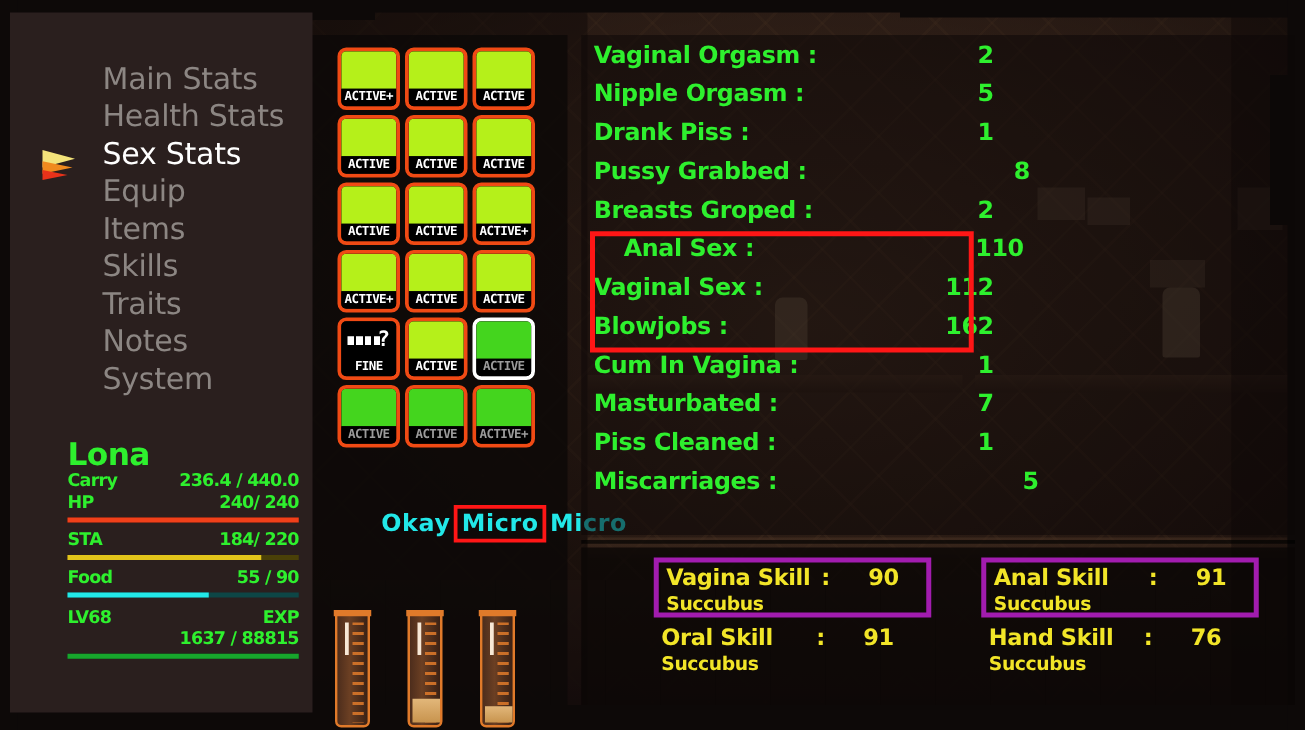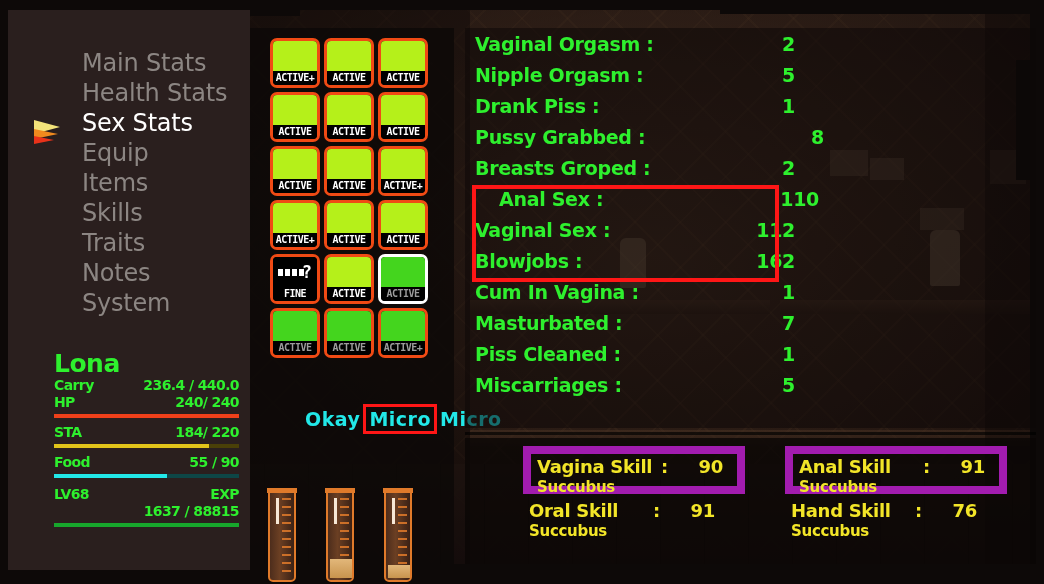--- a/index.html
+++ b/index.html
@@ -262,21 +262,21 @@
     color:#f2e528; letter-spacing:-0.3px; white-space:nowrap;
   }
   .skillcell .top .sname{ width:124px; }
   .skillcell .top .colon{ width:22px; }
   .skillcell .top .sval{ width:40px; text-align:right; }
   .skillcell .sub{
     font-family:"DejaVu Sans", sans-serif;
     font-weight:bold; font-size:15px; line-height:18px;
     color:#f2e528; letter-spacing:-0.3px;
   }
-  .skillcell.boxed{ border:8px solid #a21caf; }
+  .skillcell.boxed{ border:4px solid #a21caf; }
 </style>
 </head>
 <body>
 
 <div id="screen">
 
   <div class="bg-scene"></div>
   <div class="bg-floor"></div>
   <div class="bg-shelf" style="left:780px;top:300px;width:250px;height:14px;"></div>
   <div class="bg-shelf" style="left:470px;top:300px;width:300px;height:14px;"></div>
@@ -501,21 +501,21 @@
           <span class="num">1</span>
         </div>
         <div class="statline" style="top: 284px;">
           <span class="lbl">Masturbated :</span>
           <span class="num">7</span>
         </div>
         <div class="statline" style="top: 315px;">
           <span class="lbl">Piss Cleaned :</span>
           <span class="num">1</span>
         </div>
-        <div class="statline" style="top: 346px;">
+        <div class="statline" style="top: 346px; gap: 36px;">
           <span class="lbl">Miscarriages :</span>
           <span class="num">5</span>
         </div>
         <div class="hlbox" style="left: 7px; top: 157px; width: 307px; height: 97px;"></div>
       </div>
     <div class="divider"></div>
     <div class="skills" id="skills-root">
         <div class="skillcell boxed" style="left: 58px; top: 8px;">
           <div class="top">
             <span class="sname">Vagina Skill</span>

